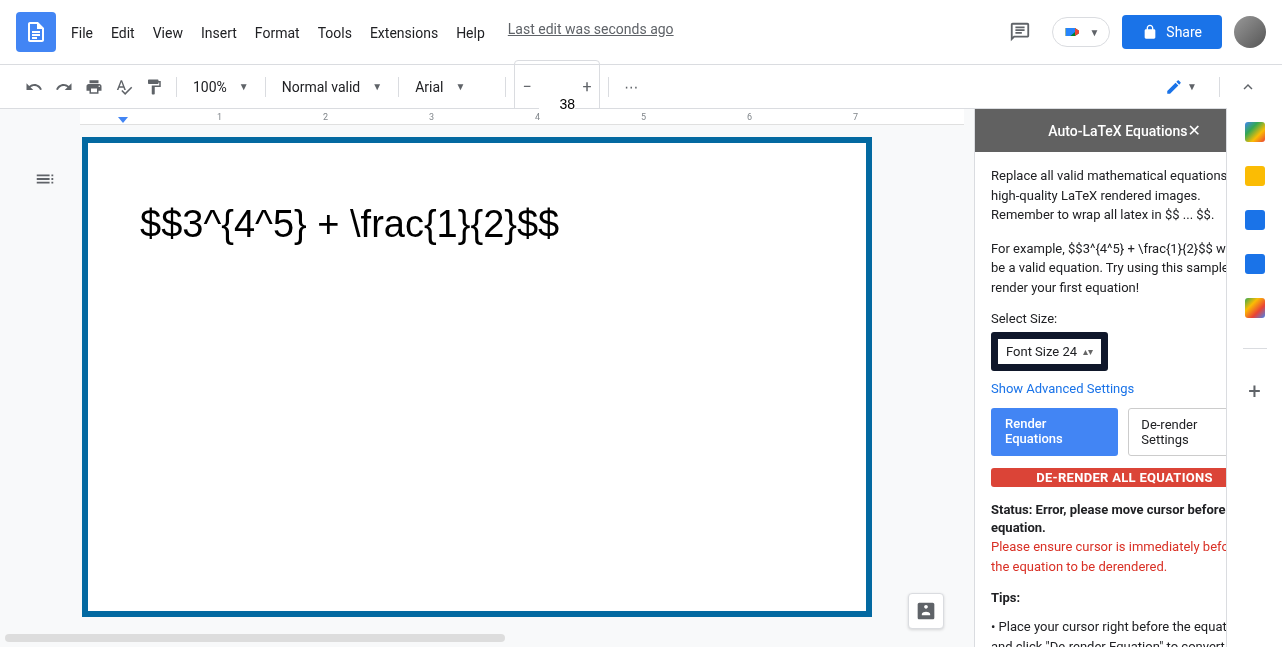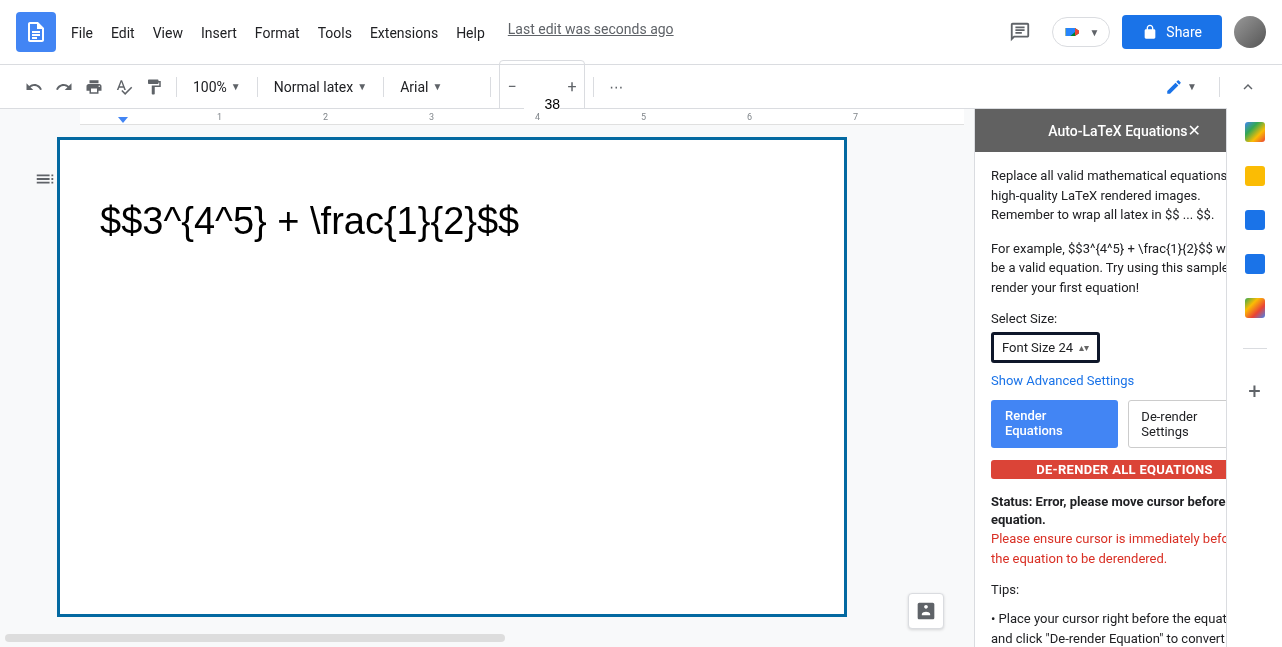--- a/index.html
+++ b/index.html
@@ -21,55 +21,55 @@
 .meet-btn { border: 1px solid #dadce0; border-radius: 20px; padding: 6px 10px; display: flex; align-items: center; gap: 6px; cursor: pointer; }
 .share-btn { background: #1a73e8; color: #fff; border-radius: 4px; padding: 9px 20px; display: flex; align-items: center; gap: 8px; font-weight: 400; cursor: pointer; }
 .avatar { width: 32px; height: 32px; border-radius: 50%; background: linear-gradient(135deg, #999, #555); cursor: pointer; }
 
 .divider { border-bottom: 1px solid #dadce0; }
 
 
 .toolbar { height: 44px; display: flex; align-items: center; padding: 0 20px; gap: 2px; border-bottom: 1px solid #dadce0; }
 .tb-btn { width: 28px; height: 28px; display: flex; align-items: center; justify-content: center; border-radius: 4px; cursor: pointer; color: #5f6368; }
 .tb-sep { width: 1px; height: 20px; background: #dadce0; margin: 0 6px; }
-.tb-select { display: flex; align-items: center; padding: 4px 8px; border-radius: 4px; cursor: pointer; gap: 4px; font-size: 14px; color: #202124; }
+.tb-select { display: flex; align-items: center; padding: 4px 8px; border-radius: 4px; cursor: pointer; gap: 12px; font-size: 14px; color: #202124; }
 .tb-select .arrow { font-size: 10px; color: #5f6368; }
 .font-size { display: flex; align-items: center; border: 1px solid #dadce0; border-radius: 4px; }
 .font-size .step { width: 24px; height: 24px; display: flex; align-items: center; justify-content: center; cursor: pointer; font-size: 16px; color: #5f6368; }
 .font-size .val { width: 36px; text-align: right; border: none; font-size: 14px; margin-top: 35px; }
 .toolbar-right { margin-left: auto; display: flex; align-items: center; gap: 8px; }
 .pen-btn { display: flex; align-items: center; gap: 4px; padding: 4px 8px; border-radius: 4px; cursor: pointer; color: #1a73e8; }
 
 
 .main { display: flex; height: calc(647px - 64px - 44px - 1px); position: relative; }
 .doc-area { flex: 1; background: #f8f9fa; position: relative; overflow: hidden; }
 .outline-btn { position: absolute; left: 30px; top: 55px; width: 30px; height: 30px; color: #5f6368; cursor: pointer; display: flex; align-items: center; justify-content: center; }
 .ruler { height: 16px; background: #fff; border-bottom: 1px solid #e0e0e0; position: relative; margin-left: 80px; margin-right: 10px; font-size: 9px; color: #80868b; display: flex; align-items: center; }
 .ruler-mark { position: absolute; top: 3px; }
 .tab-marker{position:absolute; left: 38px; top: 8px; width:0;height:0;border-left:5px solid transparent;border-right:5px solid transparent;border-top:6px solid #4285f4;}
-.page { background: #fff; width: 790px; margin: 12px 0 0 57px; min-height: 480px; border: 3px solid #0369a1; padding: 60px 40px; position: relative; }
+.page { background: #fff; width: 790px; margin: 12px 0 0 82px; min-height: 480px; border: 6px solid #0369a1; padding: 60px 52px; position: relative; }
 .page-text { font-family: Arial, sans-serif; font-size: 38px; color: #000; }
 .explore-btn { position: absolute; bottom: 18px; right: 30px; width: 36px; height: 36px; background: #fff; border: 1px solid #dadce0; border-radius: 4px; display: flex; align-items: center; justify-content: center; cursor: pointer; color: #5f6368; box-shadow: 0 1px 3px rgba(0,0,0,.15); }
 .bottom-scroll { position: absolute; bottom: 5px; left: 5px; width: 500px; height: 8px; background: #ddd; border-radius: 4px; }
 
 
 .sidebar { width: 320px; border-left: 1px solid #dadce0; display: flex; flex-direction: column; background: #fff; }
 .sidebar-header { background: #616161; color: #fff; padding: 12px 16px; font-size: 14px; font-weight: 500; display: flex; align-items: center; justify-content: center; }
 .sidebar-close { cursor: pointer; font-size: 16px; }
 .sidebar-body { padding: 14px 16px; font-size: 13px; color: #202124; overflow-y: auto; flex: 1; position: relative; }
 .sidebar-body p { margin-bottom: 14px; line-height: 1.5; }
-.select-size { border: 3px solid #0f172a; border-radius: 3px; padding: 5px 8px; font-size: 13px; display: inline-flex; align-items: center; gap: 6px; cursor: pointer; margin-bottom: 10px; }
+.select-size { border: 7px solid #0f172a; border-radius: 3px; padding: 5px 8px; font-size: 13px; display: inline-flex; align-items: center; gap: 6px; cursor: pointer; margin-bottom: 10px; }
 .link { color: #1a73e8; cursor: pointer; font-size: 13px; }
 .btn-row { display: flex; gap: 10px; margin: 12px 0; }
 .btn-primary { background: #4285f4; color: #fff; padding: 8px 14px; border-radius: 3px; font-size: 13px; font-weight: 500; cursor: pointer; }
 .btn-secondary { background: #fff; border: 1px solid #ccc; padding: 8px 12px; border-radius: 3px; font-size: 13px; cursor: pointer; }
 .btn-danger { background: #db4437; color: #fff; padding: 2px; text-align: center; border-radius: 3px; font-size: 13px; font-weight: 700; cursor: pointer; margin-bottom: 14px; letter-spacing: 0.3px; }
 .status-line { font-weight: 700; font-size: 13px; line-height: 1.4; }
 .error-text { color: #d93025; font-size: 13px; line-height: 1.5; margin-bottom: 14px; }
-.tips-title { font-weight: 400; margin-bottom: 12px; }
+.tips-title { font-weight: 700; margin-bottom: 12px; }
 .sidebar-scroll {width:8px; background:#f1f1f1; }
 .sidebar-scroll-thumb{width:8px;height:80px;background:#ccc;border-radius:4px;margin-top:2px;}
 
 
 .side-panel { position: absolute; right: 0; top: 108px; width: 56px; height: calc(647px - 108px); border-left: 1px solid #dadce0; background: #fff; display: flex; flex-direction: column; align-items: center; padding-top: 14px; gap: 24px; }
 .side-panel .app { width: 20px; height: 20px; cursor: pointer; border-radius: 3px; }
 .cal { background: linear-gradient(135deg,#4285f4,#34a853,#fbbc04,#ea4335); }
 .keep { background: #fbbc04; }
 .tasks { background: #1a73e8; border-radius: 50%; }
 .contacts { background: #1a73e8; border-radius: 50% 50% 50% 0; }
@@ -153,21 +153,21 @@
         <path d="M18 4V3c0-.55-.45-1-1-1H5c-.55 0-1 .45-1 1v4c0 .55.45 1 1 1h12c.55 0 1-.45 1-1V6h1v4H9v11c0 .55.45 1 1 1h2c.55 0 1-.45 1-1v-9h8V4h-3z"></path>
       </svg>
     </div>
   <div class="tb-sep"></div>
   <div class="tb-select">
       <span>100%</span>
       <span class="arrow">▼</span>
     </div>
   <div class="tb-sep"></div>
   <div class="tb-select">
-      <span>Normal latex</span>
+      <span>Normal valid</span>
       <span class="arrow">▼</span>
     </div>
   <div class="tb-sep"></div>
   <div class="tb-select" style="min-width:90px">
       <span>Arial</span>
       <span class="arrow">▼</span>
     </div>
   <div class="tb-sep"></div>
   <div class="font-size">
     <div class="step">−</div>

